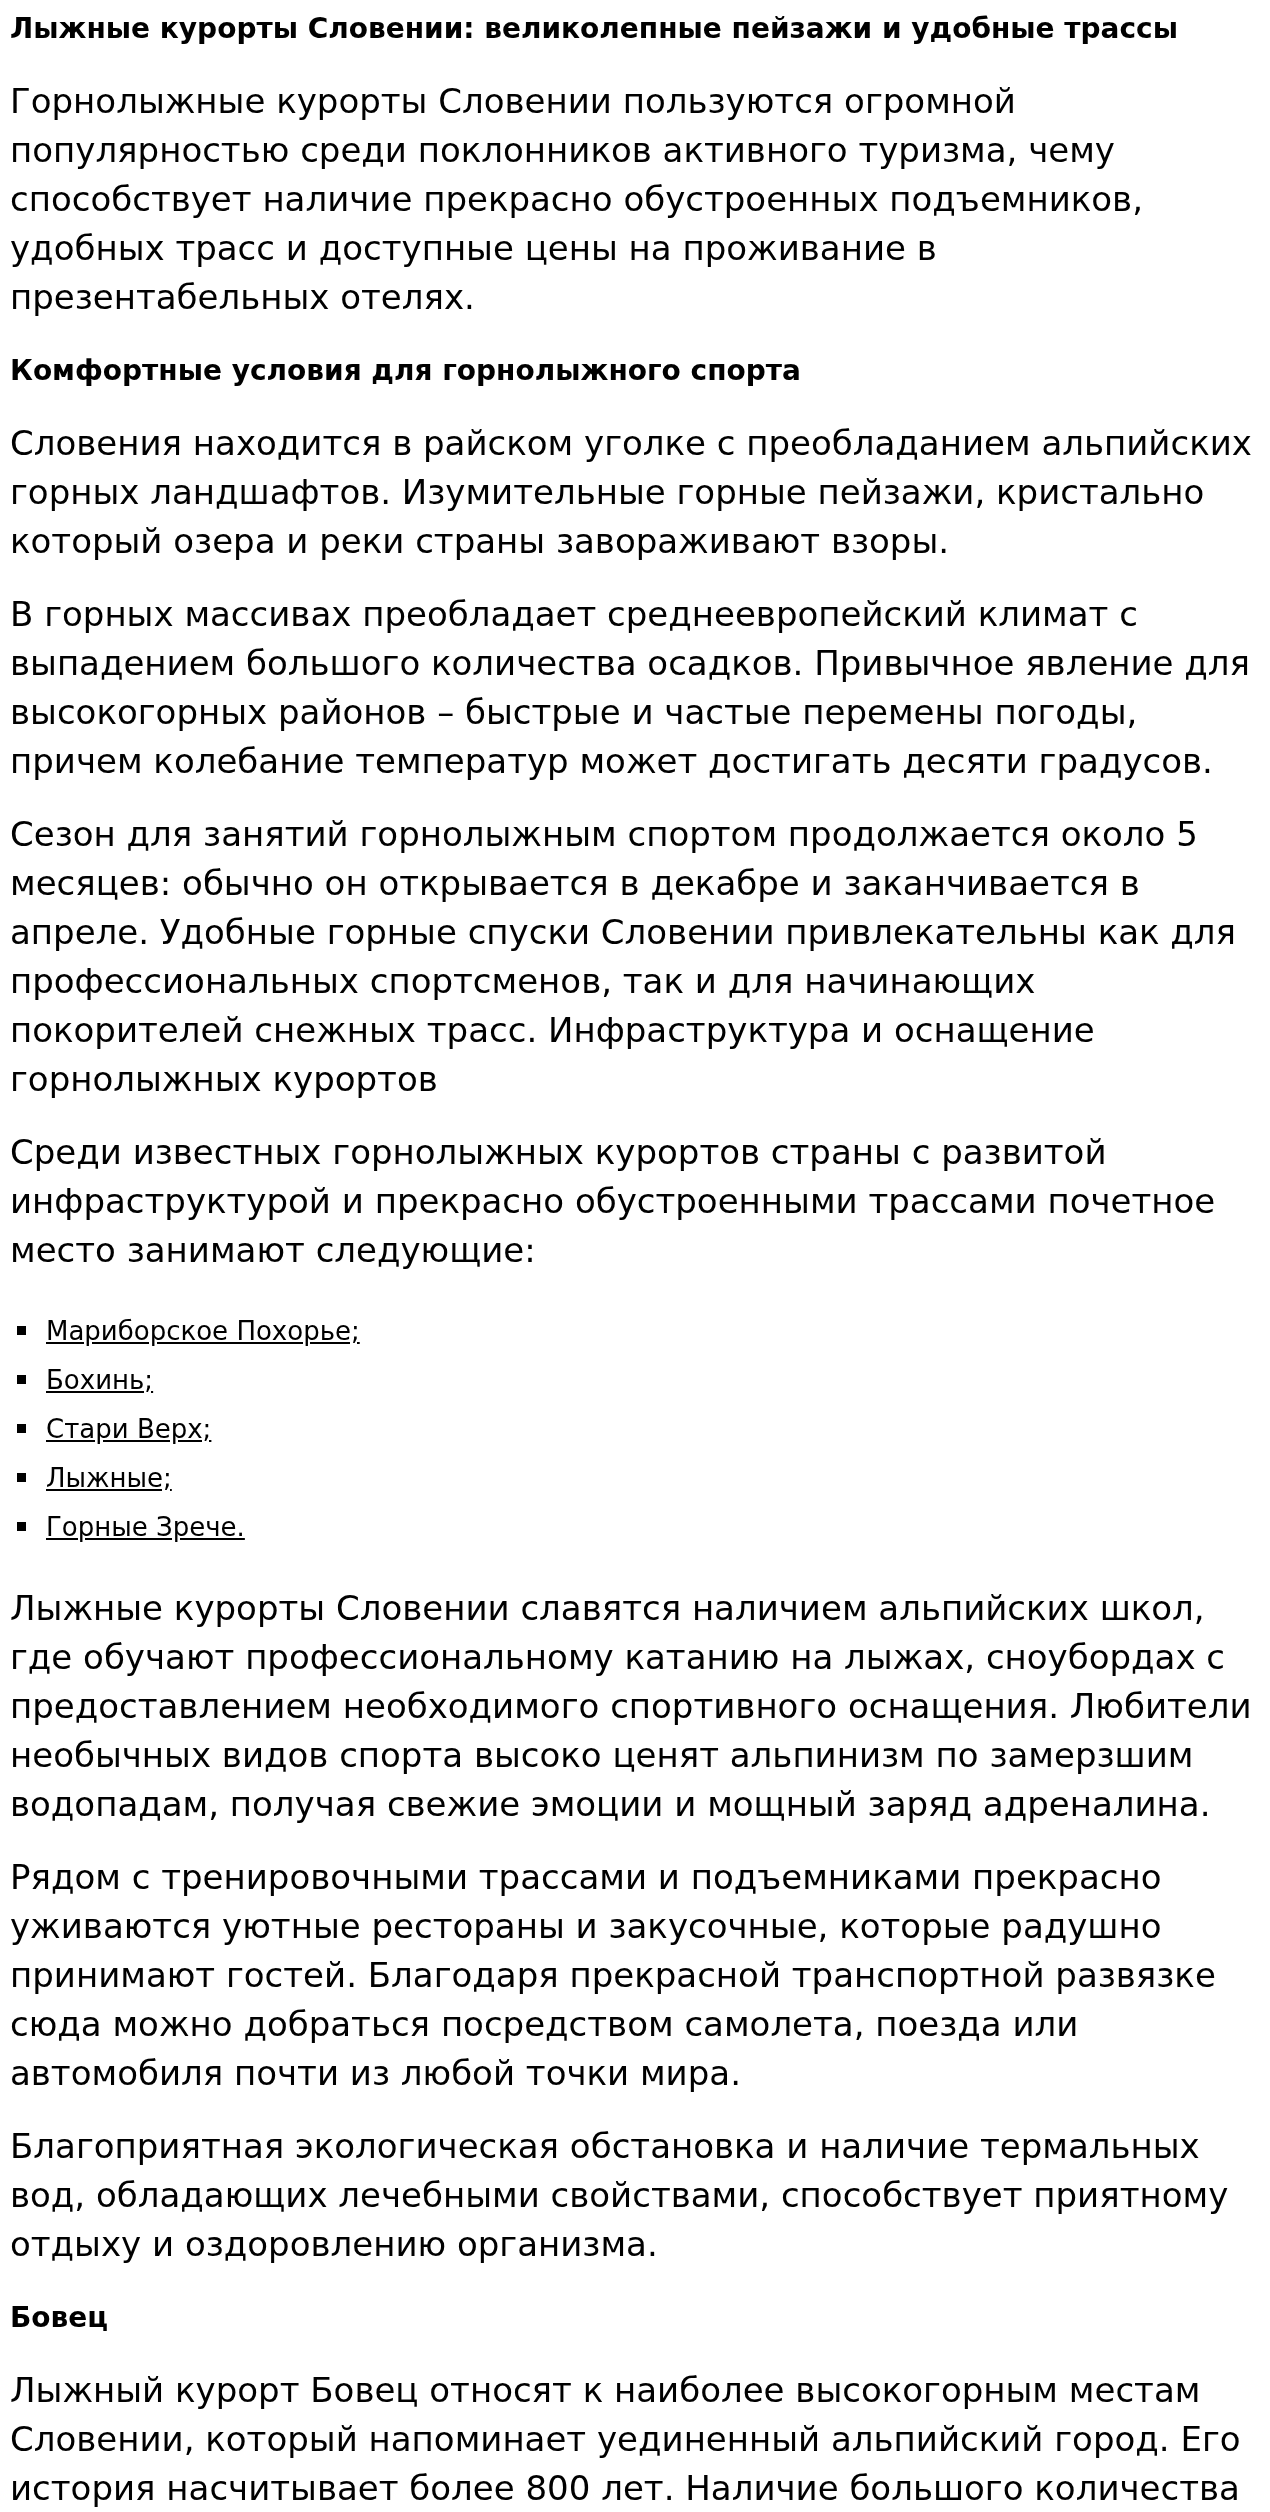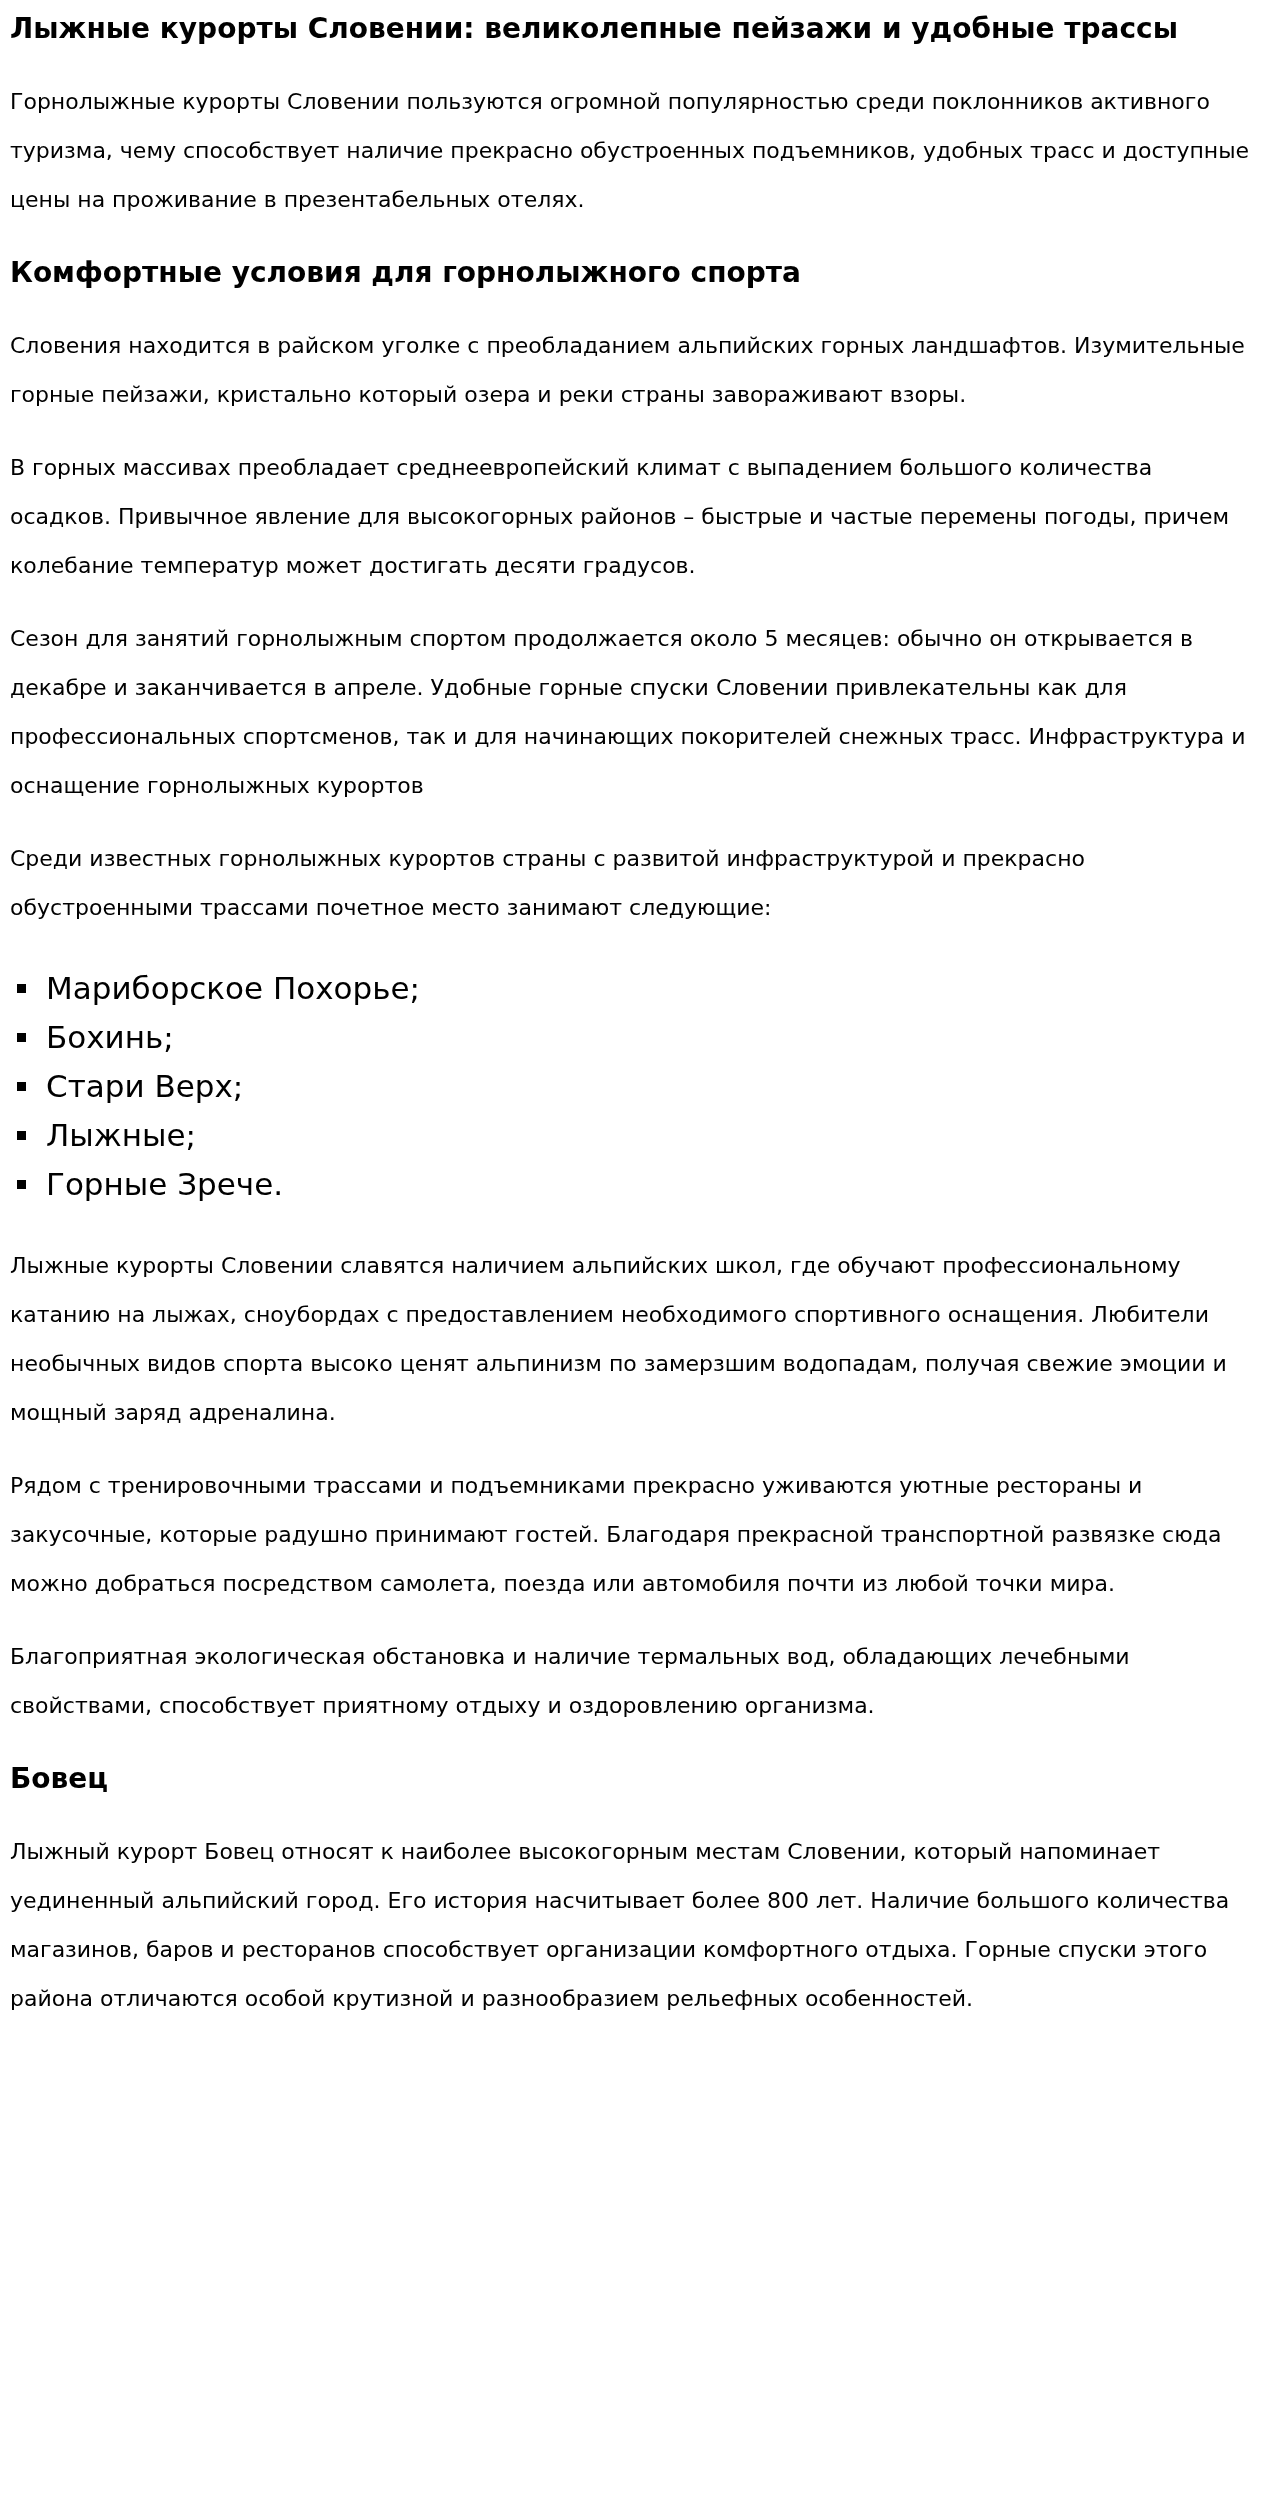--- a/index.html
+++ b/index.html
@@ -22,35 +22,36 @@
   .doc-h1, .doc-h2 {
     font-size: 28px;
     font-weight: bold;
     line-height: 49px;
     margin: 24px 0;
   }
   .doc-h1 {
     margin-top: 0;
   }
   .doc-p {
-    font-size: 22px;
+    font-size: 34px;
     font-weight: normal;
     line-height: 49px;
     margin: 24px 0;
   }
   .doc-list {
     margin: 32px 0;
     padding: 0;
     list-style: none;
   }
   .doc-list li {
-    font-size: 31px;
+    font-size: 26px;
     line-height: 49px;
     margin: 0;
     padding: 0;
+    text-decoration: underline;
   }
   .bullet {
     display: inline-block;
     width: 9px;
     height: 9px;
     background: #000000;
     margin: 0 20px 4px 7px;
     vertical-align: middle;
   }
 </style>

